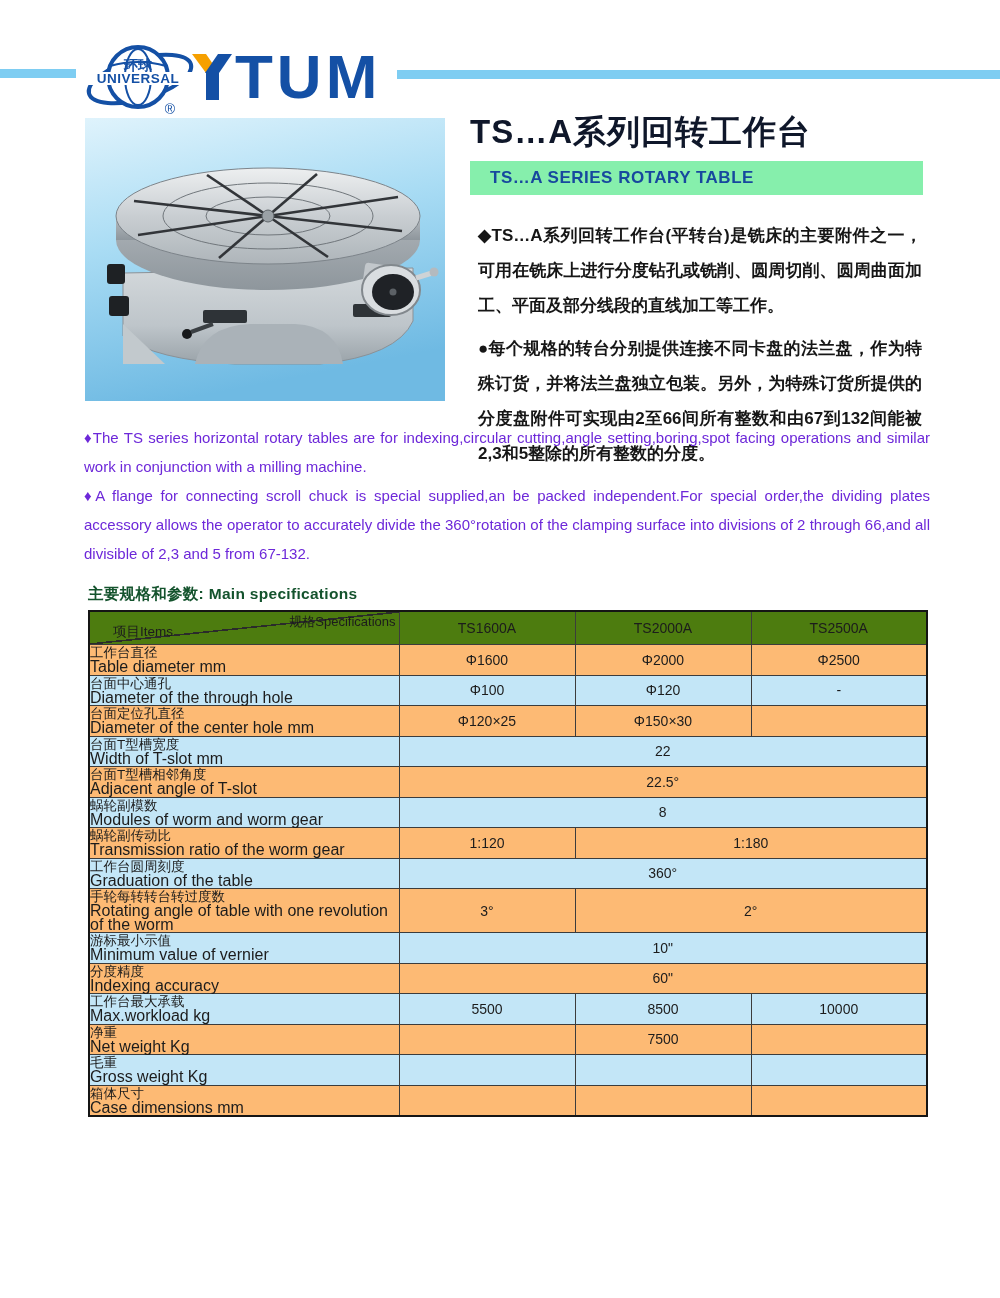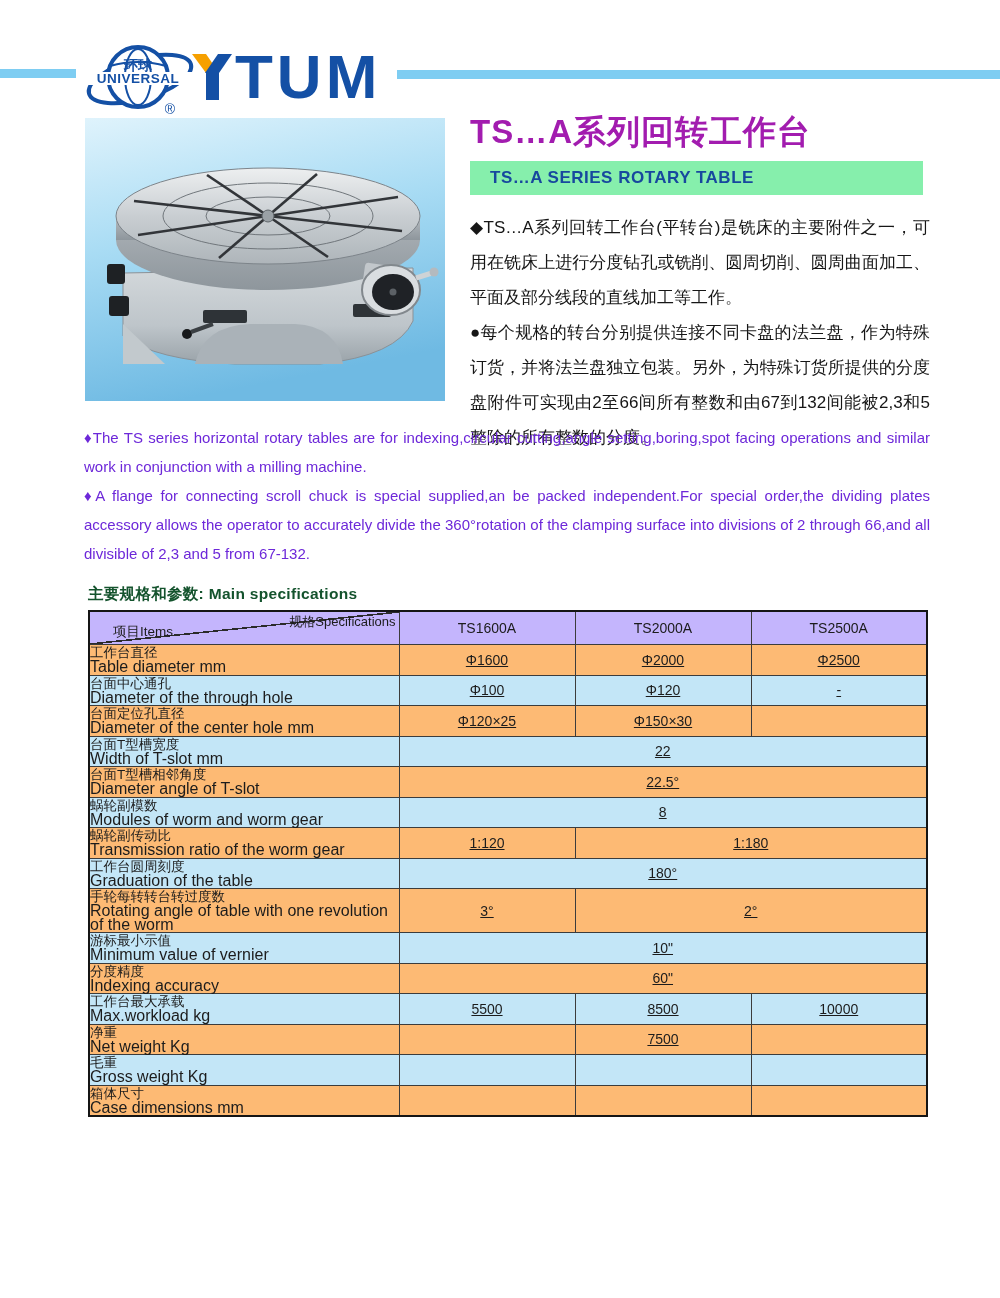--- a/index.html
+++ b/index.html
@@ -16,64 +16,64 @@
   .wordmark {
     position:absolute; left:192px; top:50px; height:50px;
     display:flex; align-items:flex-end; color:#1450A5;
     font-weight:bold; font-size:62px; line-height:46px; letter-spacing:4px;
   }
   .wordmark svg { margin-right:3px; }
   
   .photo { position:absolute; left:85px; top:118px; width:360px; height:283px; }
   .title {
     position:absolute; left:470px; top:110px; width:460px;
-    font-size:33px; font-weight:bold; color:#a21caf; letter-spacing:1px;
+    font-size:33px; font-weight:bold; color:#0f172a; letter-spacing:1px;
   }
   .banner {
     position:absolute; left:470px; top:161px; width:453px; height:34px;
     background:#86efac; color:#17489E; font-weight:bold; font-size:17px;
     line-height:34px; padding-left:20px; box-sizing:border-box; letter-spacing:0.5px;
   }
   .desc-cn {
     position:absolute; left:470px; top:210px; width:460px;
     font-size:17px; line-height:35px; color:#161616;
     text-align:justify; text-justify:inter-ideograph;
   }
-  .desc-cn p { margin:0; }
+  .desc-cn p { margin:8px;font-weight:bold; }
   .desc-en {
     position:absolute; left:84px; top:423px; width:846px;
     font-size:15px; line-height:29px; color:#6d28d9; text-align:justify;
   }
   .desc-en p { margin:0; }
   
   .spec-heading {
     position:absolute; left:88px; top:584px;
     font-size:15.5px; font-weight:bold; color:#14532d; letter-spacing:0.3px;
   }
   table.spec {
     position:absolute; left:88px; top:610px; width:838px;
     border-collapse:collapse; table-layout:fixed;
     border:2px solid #151515; font-size:14px; color:#1c1c1c;
   }
   table.spec td, table.spec th { border:1px solid #3c3c3c; padding:0; }
-  tr.head { background:#c4b5fd; height:32px;padding-left:44px; }
+  tr.head { background:#4d7c0f; height:32px;padding-left:44px; }
   tr.head th { font-weight:normal; font-size:14px; }
   th.corner { position:relative; height:32px;
     background-image:linear-gradient(to bottom right,
       transparent calc(50% - 0.8px), #2b2b2b calc(50% - 0.8px),
       #2b2b2b calc(50% + 0.8px), transparent calc(50% + 0.8px));
   }
   .corner-top    { position:absolute; top:1px; right:3px;  font-size:13px; }
   .corner-bottom { position:absolute; bottom:3px; left:23px; font-size:13.5px; }
   tr.row { height:30.5px; background:#fdba74; }
   tr.row.alt { background:#C3E6F7; }
   td.item { text-align:left; padding:1px 6px; }
   td.item .cn { font-size:13.5px; line-height:15px; }
   td.item .en { font-size:16px;   line-height:14px; }
-  td.val { text-align:center; vertical-align:middle; font-size:14px;text-decoration:underline; }
+  td.val { text-align:center; vertical-align:middle; font-size:14px; }
 </style>
 </head>
 <body>
 
 <div class="page">
 
   <div class="bar bar-left"></div>
   <div class="bar bar-right"></div>
 
   <svg class="logo" viewBox="0 0 114 88">
@@ -221,21 +221,21 @@
         <tr class="row alt">
           <td class="item">
             <div class="cn">台面T型槽宽度</div>
             <div class="en">Width of T-slot mm</div>
           </td>
           <td class="val" colspan="3">22</td>
         </tr>
         <tr class="row">
           <td class="item">
             <div class="cn">台面T型槽相邻角度</div>
-            <div class="en">Diameter angle of T-slot</div>
+            <div class="en">Adjacent angle of T-slot</div>
           </td>
           <td class="val" colspan="3">22.5°</td>
         </tr>
         <tr class="row alt">
           <td class="item">
             <div class="cn">蜗轮副模数</div>
             <div class="en">Modules of worm and worm gear</div>
           </td>
           <td class="val" colspan="3">8</td>
         </tr>
@@ -245,21 +245,21 @@
             <div class="en">Transmission ratio of the worm gear</div>
           </td>
           <td class="val">1:120</td>
           <td class="val" colspan="2">1:180</td>
         </tr>
         <tr class="row alt">
           <td class="item">
             <div class="cn">工作台圆周刻度</div>
             <div class="en">Graduation of the table</div>
           </td>
-          <td class="val" colspan="3">180°</td>
+          <td class="val" colspan="3">360°</td>
         </tr>
         <tr class="row">
           <td class="item">
             <div class="cn">手轮每转转台转过度数</div>
             <div class="en">Rotating angle of table with one revolution of the worm</div>
           </td>
           <td class="val">3°</td>
           <td class="val" colspan="2">2°</td>
         </tr>
         <tr class="row alt">

